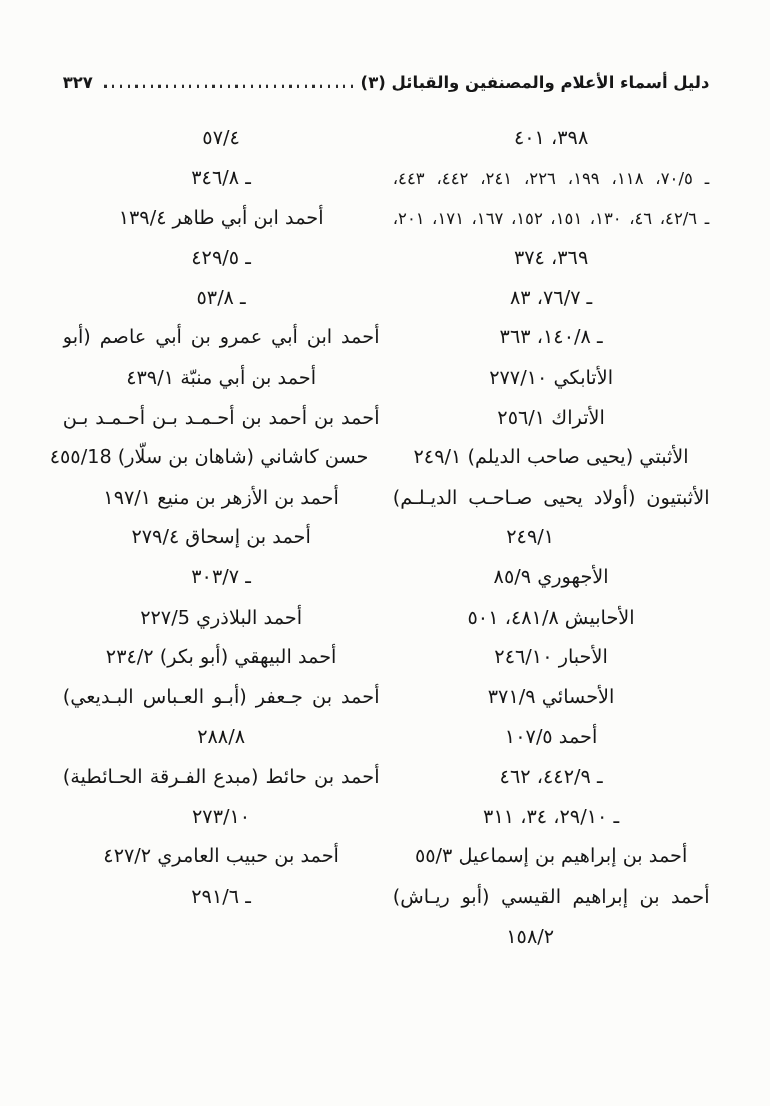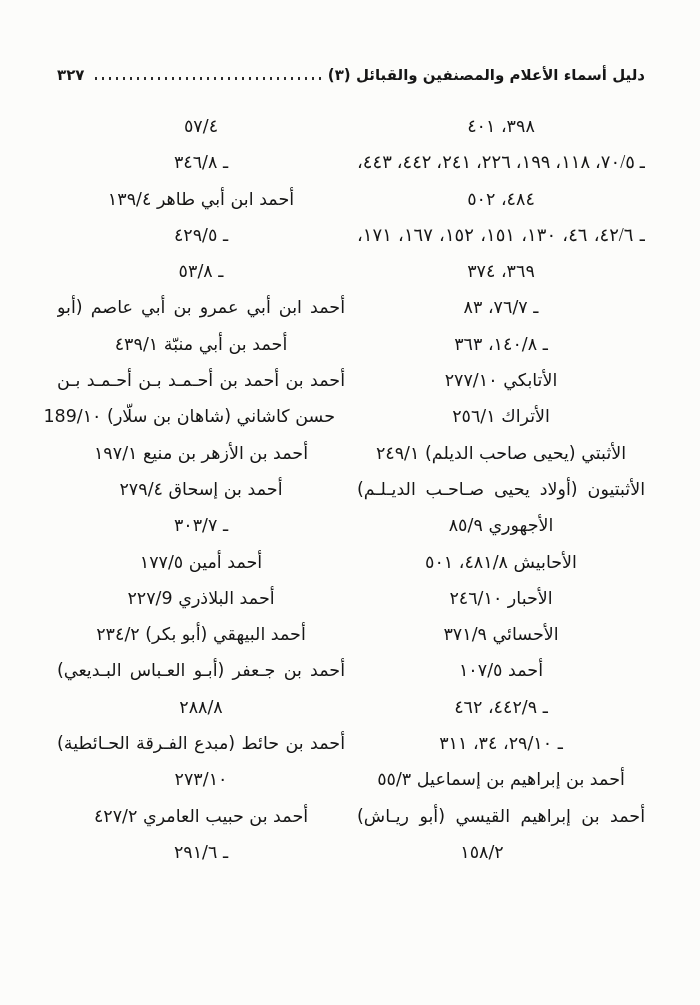--- a/index.html
+++ b/index.html
@@ -49,49 +49,49 @@
     font-size:17.5px;
     text-align:center;
     white-space:nowrap;
   }
   .just{
     text-align:justify;
     text-align-last:justify;
     white-space:normal;
     overflow:hidden;
   }
-  .tight{font-size:18px;font-family:Liberation Serif, serif;}
+  .tight{font-size:15px;}
   .ind1{padding-left:0;padding-right:10px;}
   .ind2{padding-left:0;padding-right:38px;}
 </style>
 </head>
 <body>
 
 <div class="page">
 
   <header class="hdr">
     <span class="title">دليل أسماء الأعلام والمصنفين والقبائل (٣)</span>
     <span class="leader"></span>
     <span class="pnum">٣٢٧</span>
   </header>
 
   <main class="cols">
 
     <section class="col">
       <div class="line">٣٩٨، ٤٠١</div>
       <div class="line just tight">ـ ٧٠/٥، ١١٨، ١٩٩، ٢٢٦، ٢٤١، ٤٤٢، ٤٤٣،</div>
-      <div class="line">٤٨٤، ٥٠٢</div>
       <div class="line just tight">ـ ٤٢/٦، ٤٦، ١٣٠، ١٥١، ١٥٢، ١٦٧، ١٧١، ٢٠١،</div>
       <div class="line">٣٦٩، ٣٧٤</div>
       <div class="line">ـ ٧٦/٧، ٨٣</div>
       <div class="line">ـ ١٤٠/٨، ٣٦٣</div>
       <div class="line">الأتابكي ٢٧٧/١٠</div>
       <div class="line">الأتراك ٢٥٦/١</div>
       <div class="line">الأثبتي (يحيى صاحب الديلم) ٢٤٩/١</div>
       <div class="line just">الأثبتيون (أولاد يحيى صـاحـب الديـلـم)</div>
+      <div class="line ind2">٢٤٩/١</div>
       <div class="line">الأجهوري ٨٥/٩</div>
       <div class="line">الأحابيش ٤٨١/٨، ٥٠١</div>
       <div class="line">الأحبار ٢٤٦/١٠</div>
       <div class="line">الأحسائي ٣٧١/٩</div>
       <div class="line">أحمد ١٠٧/٥</div>
       <div class="line">ـ ٤٤٢/٩، ٤٦٢</div>
       <div class="line">ـ ٢٩/١٠، ٣٤، ٣١١</div>
       <div class="line">أحمد بن إبراهيم بن إسماعيل ٥٥/٣</div>
       <div class="line just">أحمد بن إبراهيم القيسي (أبو ريـاش)</div>
       <div class="line ind2">١٥٨/٢</div>
@@ -99,26 +99,25 @@
 
     <section class="col">
       <div class="line">٥٧/٤</div>
       <div class="line">ـ ٣٤٦/٨</div>
       <div class="line">أحمد ابن أبي طاهر ١٣٩/٤</div>
       <div class="line">ـ ٤٢٩/٥</div>
       <div class="line">ـ ٥٣/٨</div>
       <div class="line just">أحمد ابن أبي عمرو بن أبي عاصم (أبو بكر</div>
       <div class="line">أحمد بن أبي منبّة ٤٣٩/١</div>
       <div class="line just">أحمد بن أحمد بن أحـمـد بـن أحـمـد بـن</div>
-      <div class="line ind1">حسن كاشاني (شاهان بن سلّار) 189/١٠</div>
+      <div class="line ind1">حسن كاشاني (شاهان بن سلّار) ٤٥٥/18</div>
       <div class="line">أحمد بن الأزهر بن منيع ١٩٧/١</div>
       <div class="line">أحمد بن إسحاق ٢٧٩/٤</div>
       <div class="line">ـ ٣٠٣/٧</div>
-      <div class="line">أحمد أمين ١٧٧/٥</div>
-      <div class="line">أحمد البلاذري ٢٢٧/9</div>
+      <div class="line">أحمد البلاذري ٢٢٧/5</div>
       <div class="line">أحمد البيهقي (أبو بكر) ٢٣٤/٢</div>
       <div class="line just">أحمد بن جـعفر (أبـو العـباس البـديعي)</div>
       <div class="line">٢٨٨/٨</div>
       <div class="line just">أحمد بن حائط (مبدع الفـرقة الحـائطية)</div>
       <div class="line">٢٧٣/١٠</div>
       <div class="line">أحمد بن حبيب العامري ٤٢٧/٢</div>
       <div class="line">ـ ٢٩١/٦</div>
     </section>
 
   </main>

